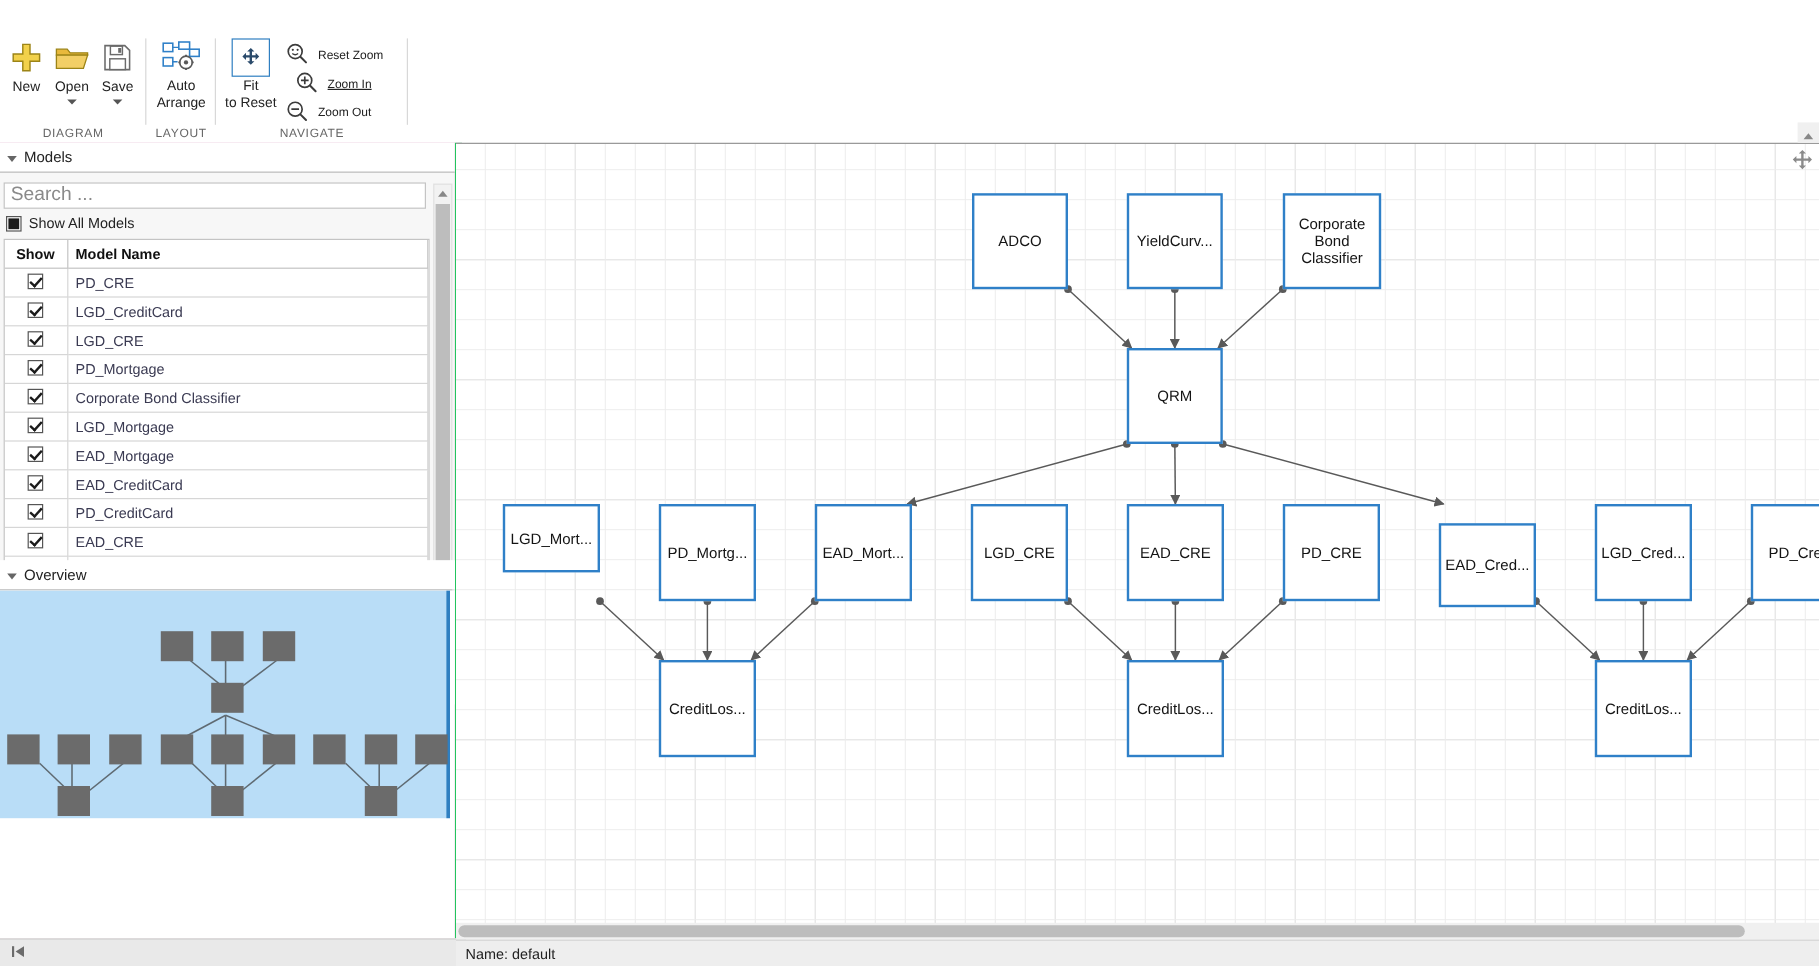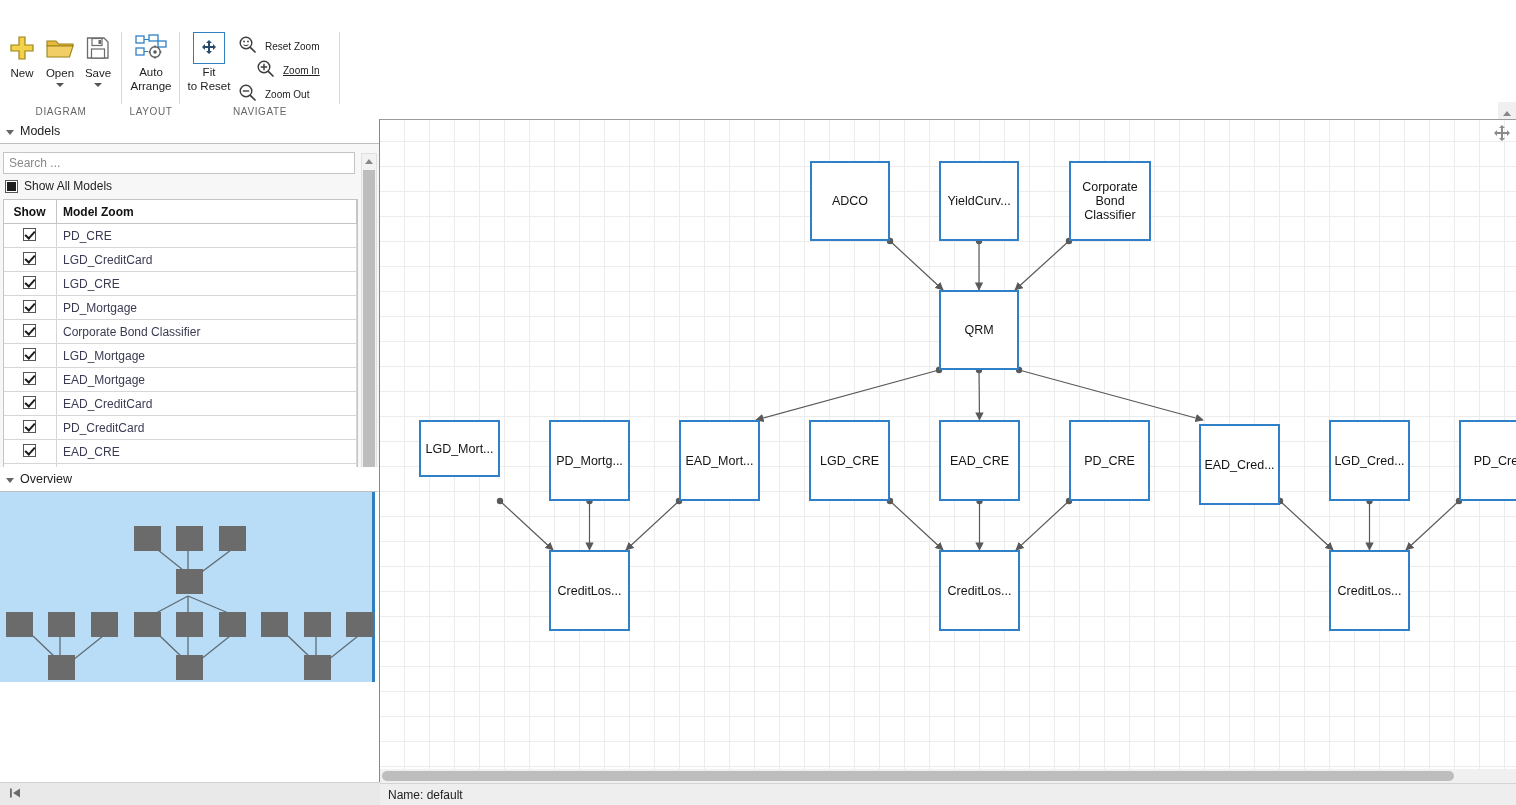--- a/index.html
+++ b/index.html
@@ -44,21 +44,21 @@
   .paneltitle{height:24px;display:flex;align-items:center;gap:6px;padding-left:6px;
     background:#fff;border-bottom:1px solid #e2e2e2;}
   .paneltitle .tw{width:0;height:0;border-left:4.5px solid transparent;
     border-right:4.5px solid transparent;border-top:5px solid #666;margin-top:2px;}
   .paneltitle .tt{font-size:12.5px;color:#222;}
 
   .modelsbody{position:absolute;left:0;top:24px;width:379px;height:443px;background:#f7f7f7;
     border-top:1px solid #bfbfbf;}
   .searchwrap{position:absolute;left:3px;top:8px;width:352px;height:22px;}
   .searchbox{width:100%;height:100%;box-sizing:border-box;border:1px solid #c4c4c4;
-    background:#fff;font-family:inherit;font-size:12px;padding:0 5px;color:#333;}
+    background:#fff;font-family:inherit;font-size:16px;padding:0 5px;color:#333;}
   .searchbox::placeholder{color:#8a8a8a;}
   .showall{position:absolute;left:5px;top:35px;display:flex;align-items:center;gap:6px;cursor:pointer;}
   .cbx{width:13px;height:13px;border:1px solid #555;background:#fff;box-sizing:border-box;
     display:inline-block;position:relative;}
   .cbx.indet::after{content:"";position:absolute;left:1px;top:1px;right:1px;bottom:1px;background:#1b1b1b;}
   .cbx.on::after{content:"";position:absolute;left:3px;top:0px;width:4px;height:8px;
     border:solid #1b1b1b;border-width:0 2px 2px 0;transform:rotate(42deg);}
   .showall .lbl{font-size:12px;color:#222;}
 
   .tablewrap{position:absolute;left:3px;top:55px;width:355px;height:378px;overflow:hidden;
@@ -200,21 +200,21 @@
             <circle cx="8" cy="8" r="5.8" fill="none" stroke="#3c3c3c" stroke-width="1.4"></circle>
             <path d="M12.3 12.3 L17 17" stroke="#3c3c3c" stroke-width="1.7" stroke-linecap="round"></path>
             <circle cx="6" cy="6.5" r="0.9" fill="#3c3c3c"></circle>
             <circle cx="10" cy="6.5" r="0.9" fill="#3c3c3c"></circle>
             <path d="M5.6 9.6 q2.4 2 4.8 0" fill="none" stroke="#3c3c3c" stroke-width="1.1"></path>
           </svg>
         </span>
         <span class="nlbl">Reset Zoom</span>
       </div>
 
-      <div class="navitem" style="left:76px;top:31px;text-decoration:underline;">
+      <div class="navitem" style="left:66px;top:31px;text-decoration:underline;">
         <span>
           <svg width="19" height="19" viewBox="0 0 19 19">
             <circle cx="8" cy="8" r="5.8" fill="none" stroke="#3c3c3c" stroke-width="1.4"></circle>
             <path d="M12.3 12.3 L17 17" stroke="#3c3c3c" stroke-width="1.7" stroke-linecap="round"></path>
             <path d="M8 4.8 v6.4 M4.8 8 h6.4" stroke="#3c3c3c" stroke-width="1.4"></path>
           </svg>
         </span>
         <span class="nlbl">Zoom In</span>
       </div>
 
@@ -248,21 +248,21 @@
       <div class="showall">
         <span class="cbx indet"></span>
         <span class="lbl">Show All Models</span>
       </div>
 
       <div class="tablewrap">
         <table class="models">
           <thead>
             <tr>
               <th class="sh">Show</th>
-              <th>Model Zoom</th>
+              <th>Model Name</th>
             </tr>
           </thead>
           <tbody id="models-tbody">
               <tr>
                 <td class="sh"><span class="cbx on"></span></td>
                 <td>PD_CRE</td>
               </tr>
               <tr>
                 <td class="sh"><span class="cbx on"></span></td>
                 <td>LGD_CreditCard</td>
@@ -457,21 +457,21 @@
       </div>
       <div class="node" style="left: 429px; top: 300px; width: 81px; height: 81px;">
         <span style="padding: 0px 2px;">LGD_CRE</span>
       </div>
       <div class="node" style="left: 559px; top: 300px; width: 81px; height: 81px;">
         <span style="padding: 0px 2px;">EAD_CRE</span>
       </div>
       <div class="node" style="left: 689px; top: 300px; width: 81px; height: 81px;">
         <span style="padding: 0px 2px;">PD_CRE</span>
       </div>
-      <div class="node" style="left: 819px; top: 304px; width: 81px; height: 81px; align-items: center;">
+      <div class="node" style="left: 819px; top: 316px; width: 81px; height: 70px; align-items: center;">
         <span style="padding: 0px 2px;">EAD_Cred...</span>
       </div>
       <div class="node" style="left: 949px; top: 300px; width: 81px; height: 81px;">
         <span style="padding: 0px 2px;">LGD_Cred...</span>
       </div>
       <div class="node" style="left: 1079px; top: 300px; width: 81px; height: 81px;">
         <span style="padding: 0px 2px;">PD_Cred</span>
       </div>
       <div class="node" style="left: 169px; top: 430px; width: 81px; height: 81px;">
         <span style="padding: 0px 2px;">CreditLos...</span>

